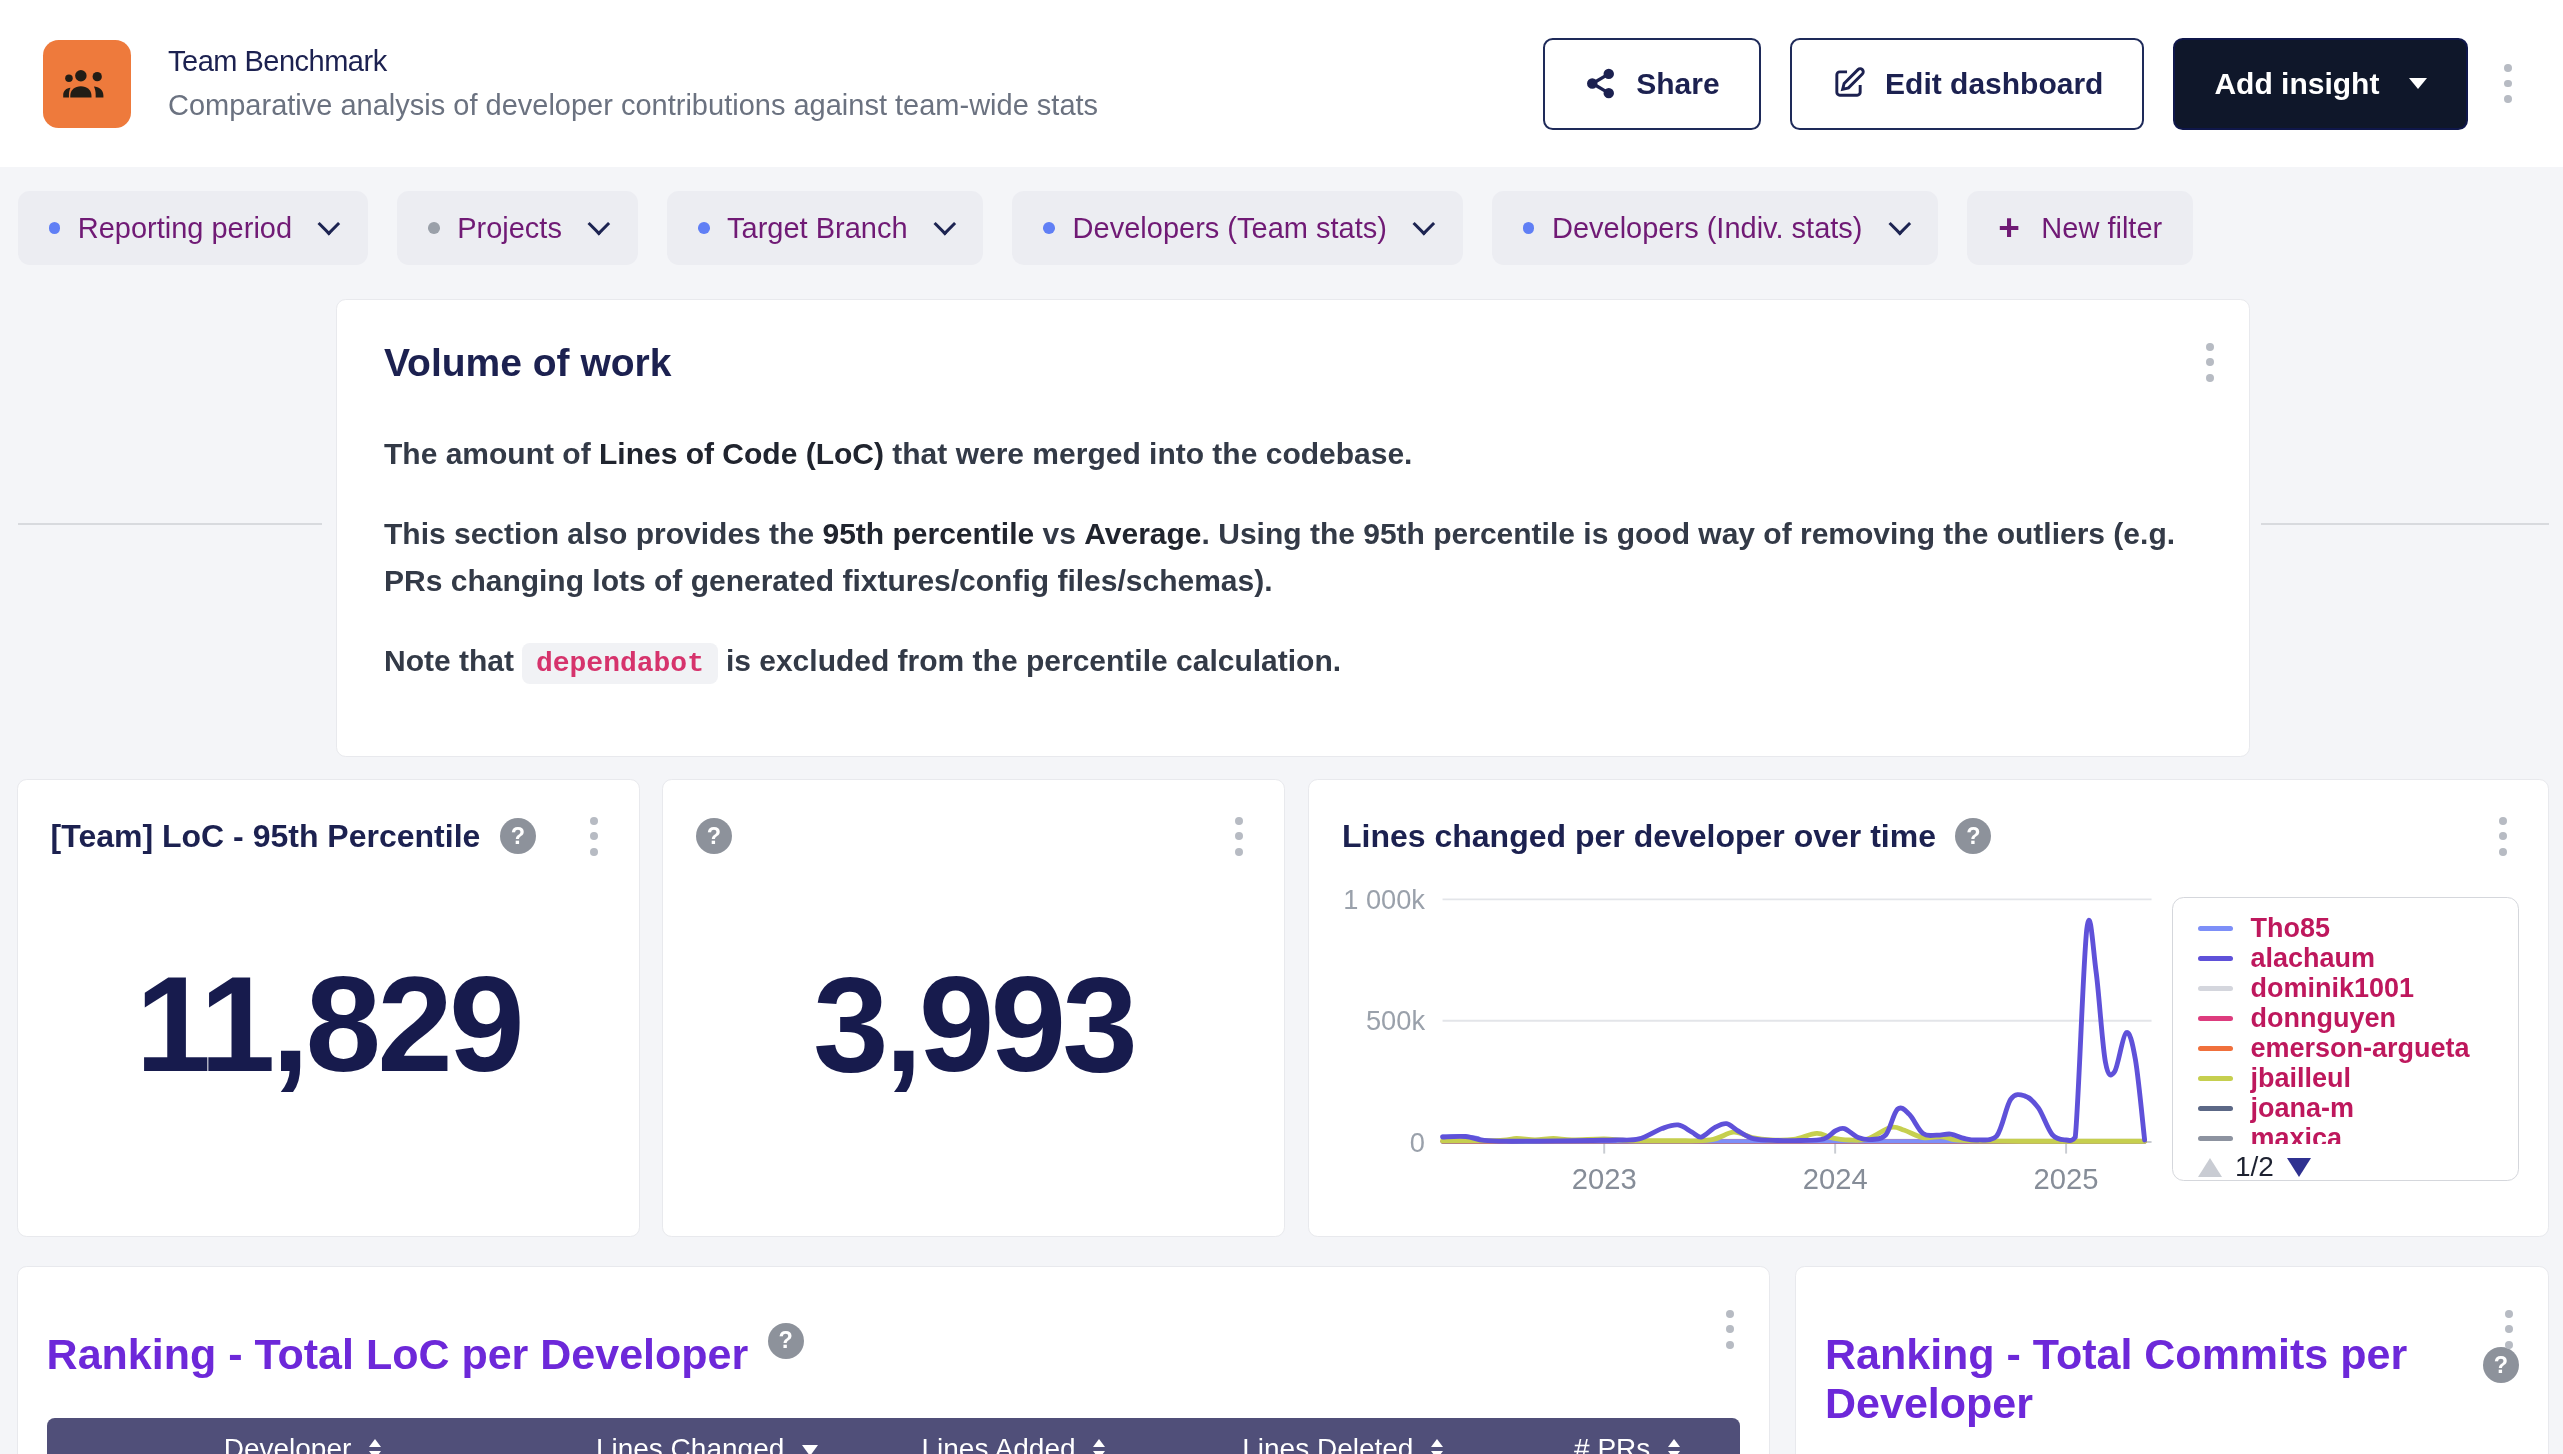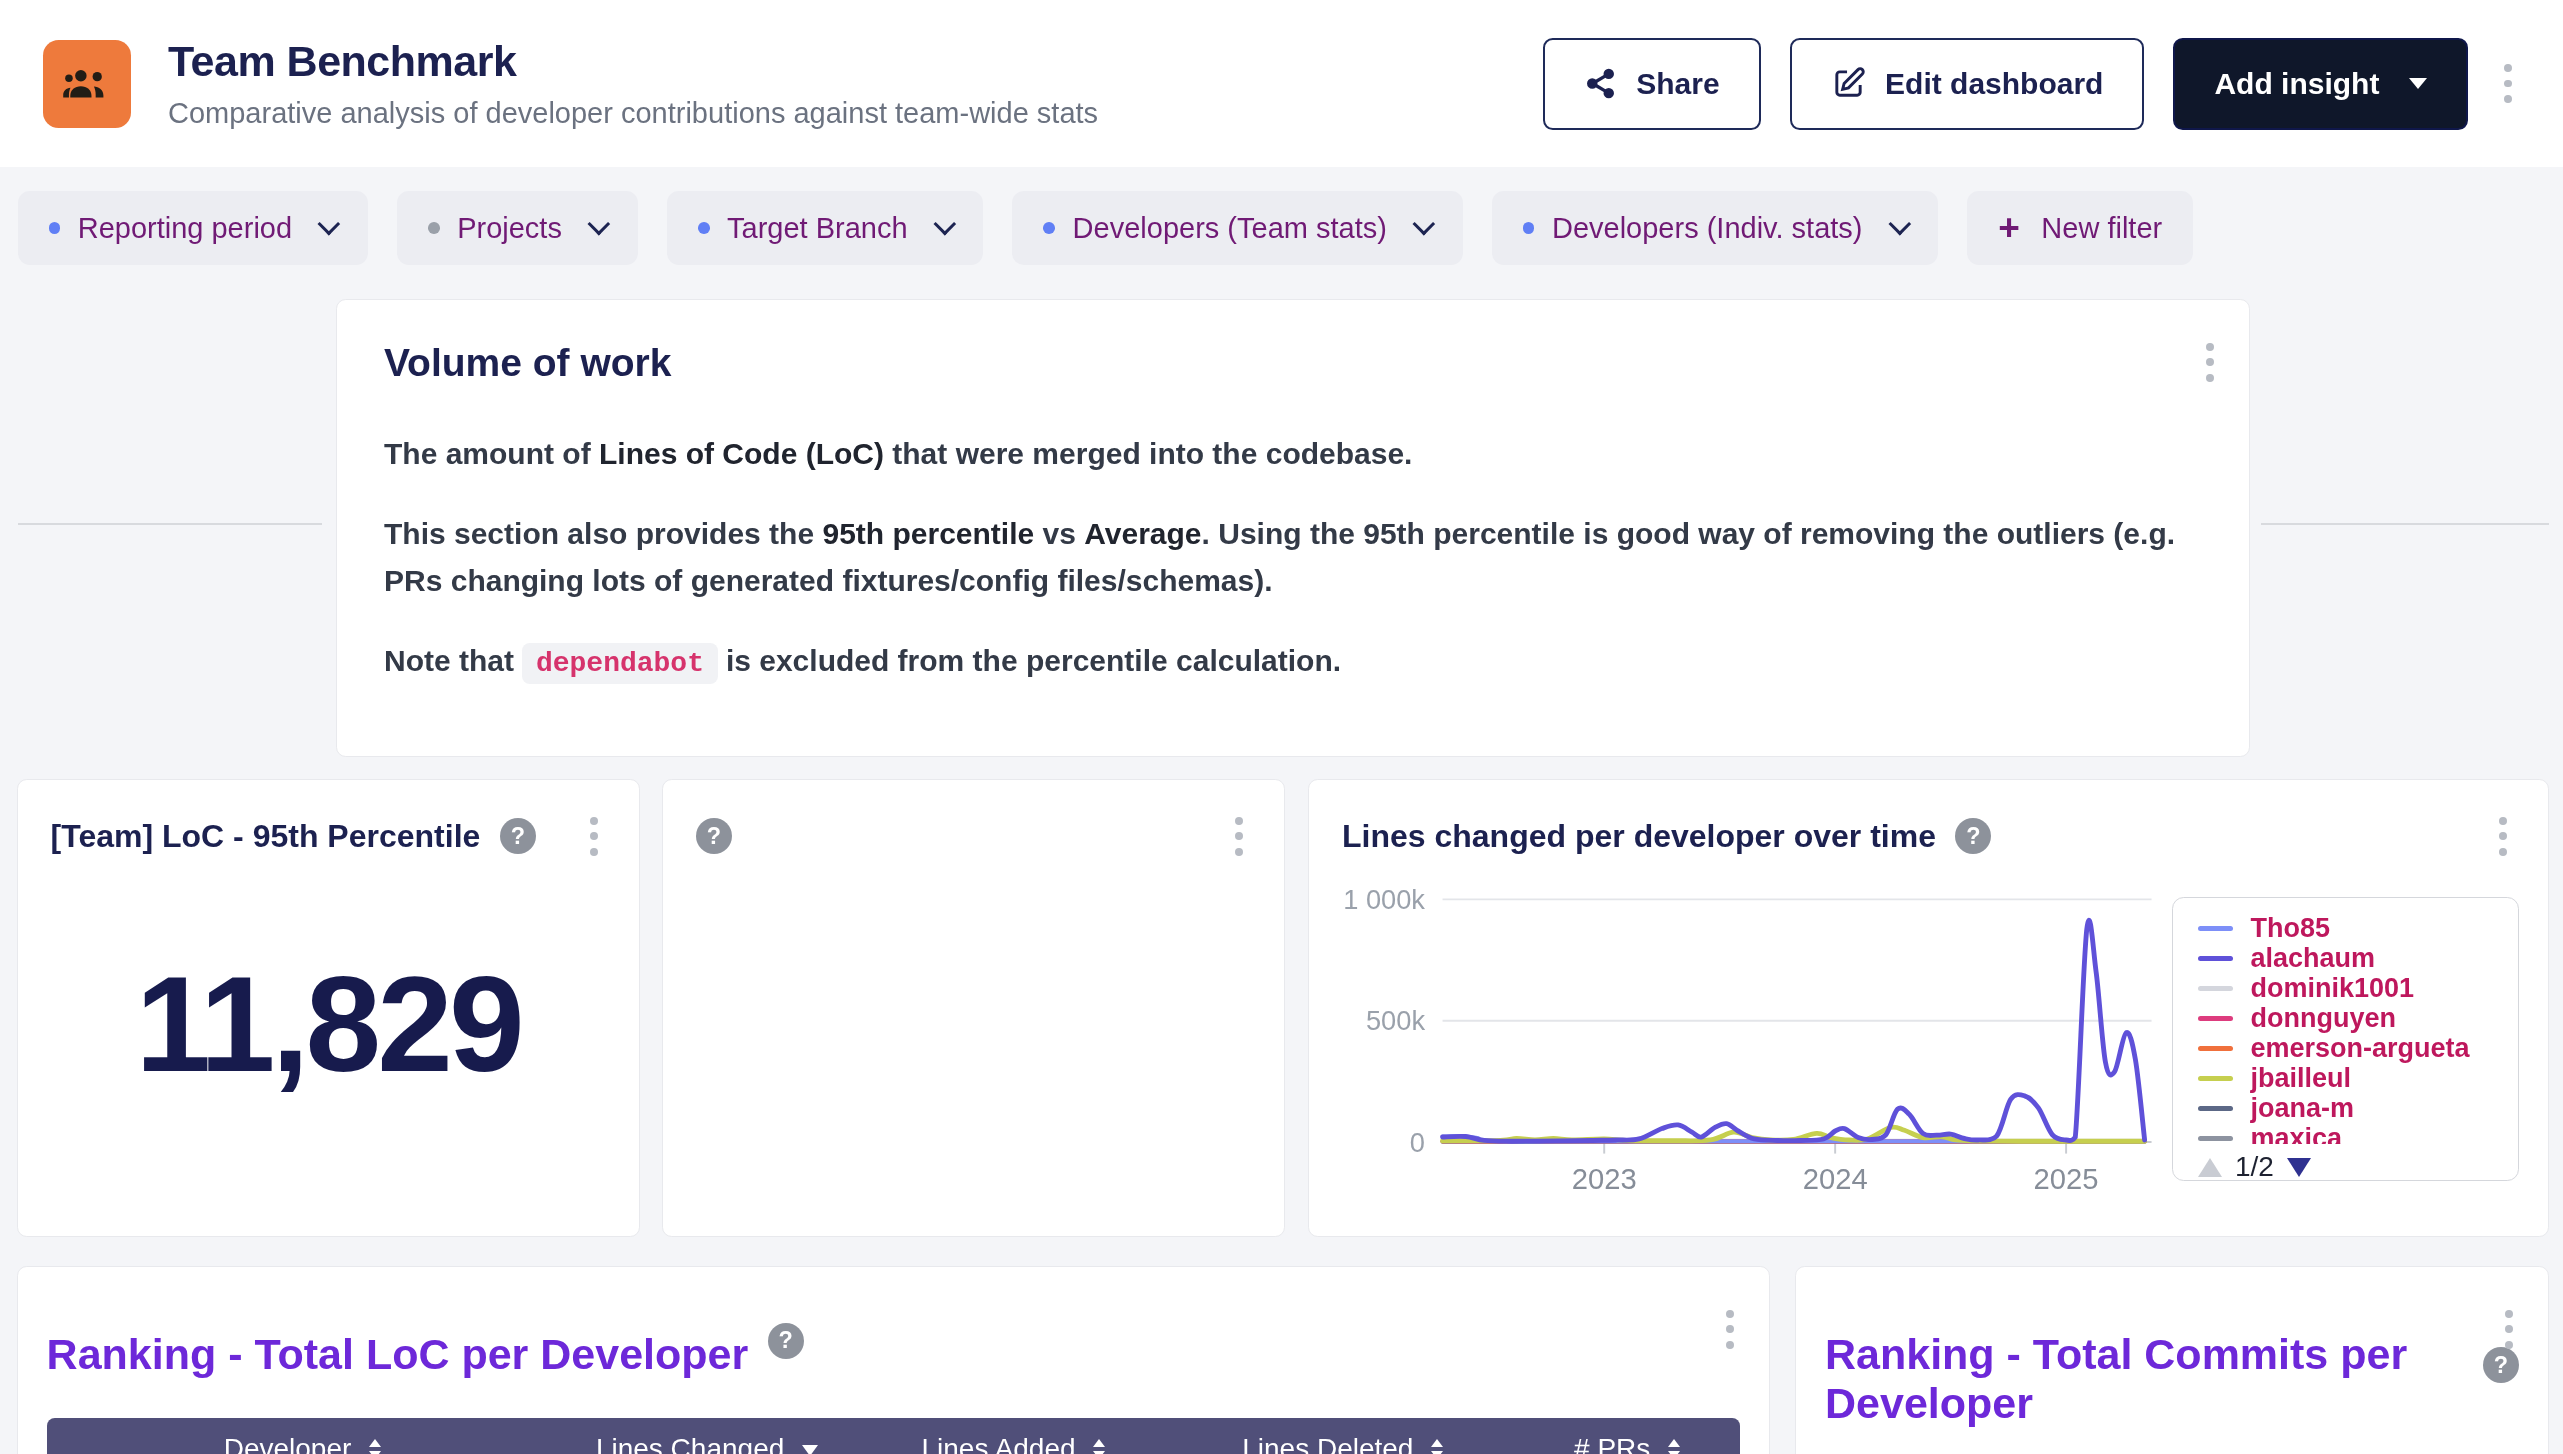--- a/index.html
+++ b/index.html
@@ -6,21 +6,21 @@
   body{
     width:2563px;height:1455px;position:relative;overflow:hidden;
     background:#f4f5f8;color:#1d2340;
     font-family:"Liberation Sans","DejaVu Sans",sans-serif;
     -webkit-font-smoothing:antialiased;
   }
   
   .topbar{position:absolute;top:0;left:0;width:2563px;height:167px;background:#fff;
           display:flex;align-items:center;padding:0 43px;box-sizing:border-box;}
   .logo{width:88px;height:88px;border-radius:15.6px;display:flex;align-items:center;justify-content:center;margin-right:37px;flex:none;}
-  .title-block h1{font-size:43px;margin:0 0 11.7px;color:#1c2150;letter-spacing:-0.5px;font-weight:700;}
+  .title-block h1{font-size:29px;margin:0 0 11.7px;color:#1c2150;letter-spacing:-0.5px;font-weight:400;}
   .subtitle{font-size:29px;color:#6b7280;}
   .topbar-actions{margin-left:auto;display:flex;align-items:center;gap:29px;}
   .btn{height:92px;border:2.9px solid #1e2a59;border-radius:9.7px;display:flex;align-items:center;gap:19.5px;
        padding:0 39px;font-size:30px;font-weight:600;color:#1c2150;background:#fff;box-sizing:border-box;}
   .btn svg{flex:none;}
   .btn.primary{background:#0f172a;color:#fff;border-color:#0f174a;}
   .caret-down{width:0;height:0;border-left:9.7px solid transparent;border-right:9.7px solid transparent;border-top:11.7px solid #fff;margin-left:9.7px;}
   .kebab{display:flex;flex-direction:column;gap:7.8px;padding:7.8px;align-items:center;}
   .kebab i{width:7.8px;height:7.8px;border-radius:50%;background:#b7bbc3;display:block;}
   
@@ -195,20 +195,21 @@
 
 <div class="card stat" id="cardavg">
   <div class="card-title-row">
     <span class="help">?</span>
     <div class="kebab title-kebab">
         <i></i>
         <i></i>
         <i></i>
       </div>
   </div>
+  <div class="stat-value">3,993</div>
 </div>
 
 <div class="card" id="cardchart">
   <div class="card-title-row">
     <span class="card-title">Lines changed per developer over time</span>
     <span class="help">?</span>
     <div class="kebab title-kebab">
         <i></i>
         <i></i>
         <i></i>

